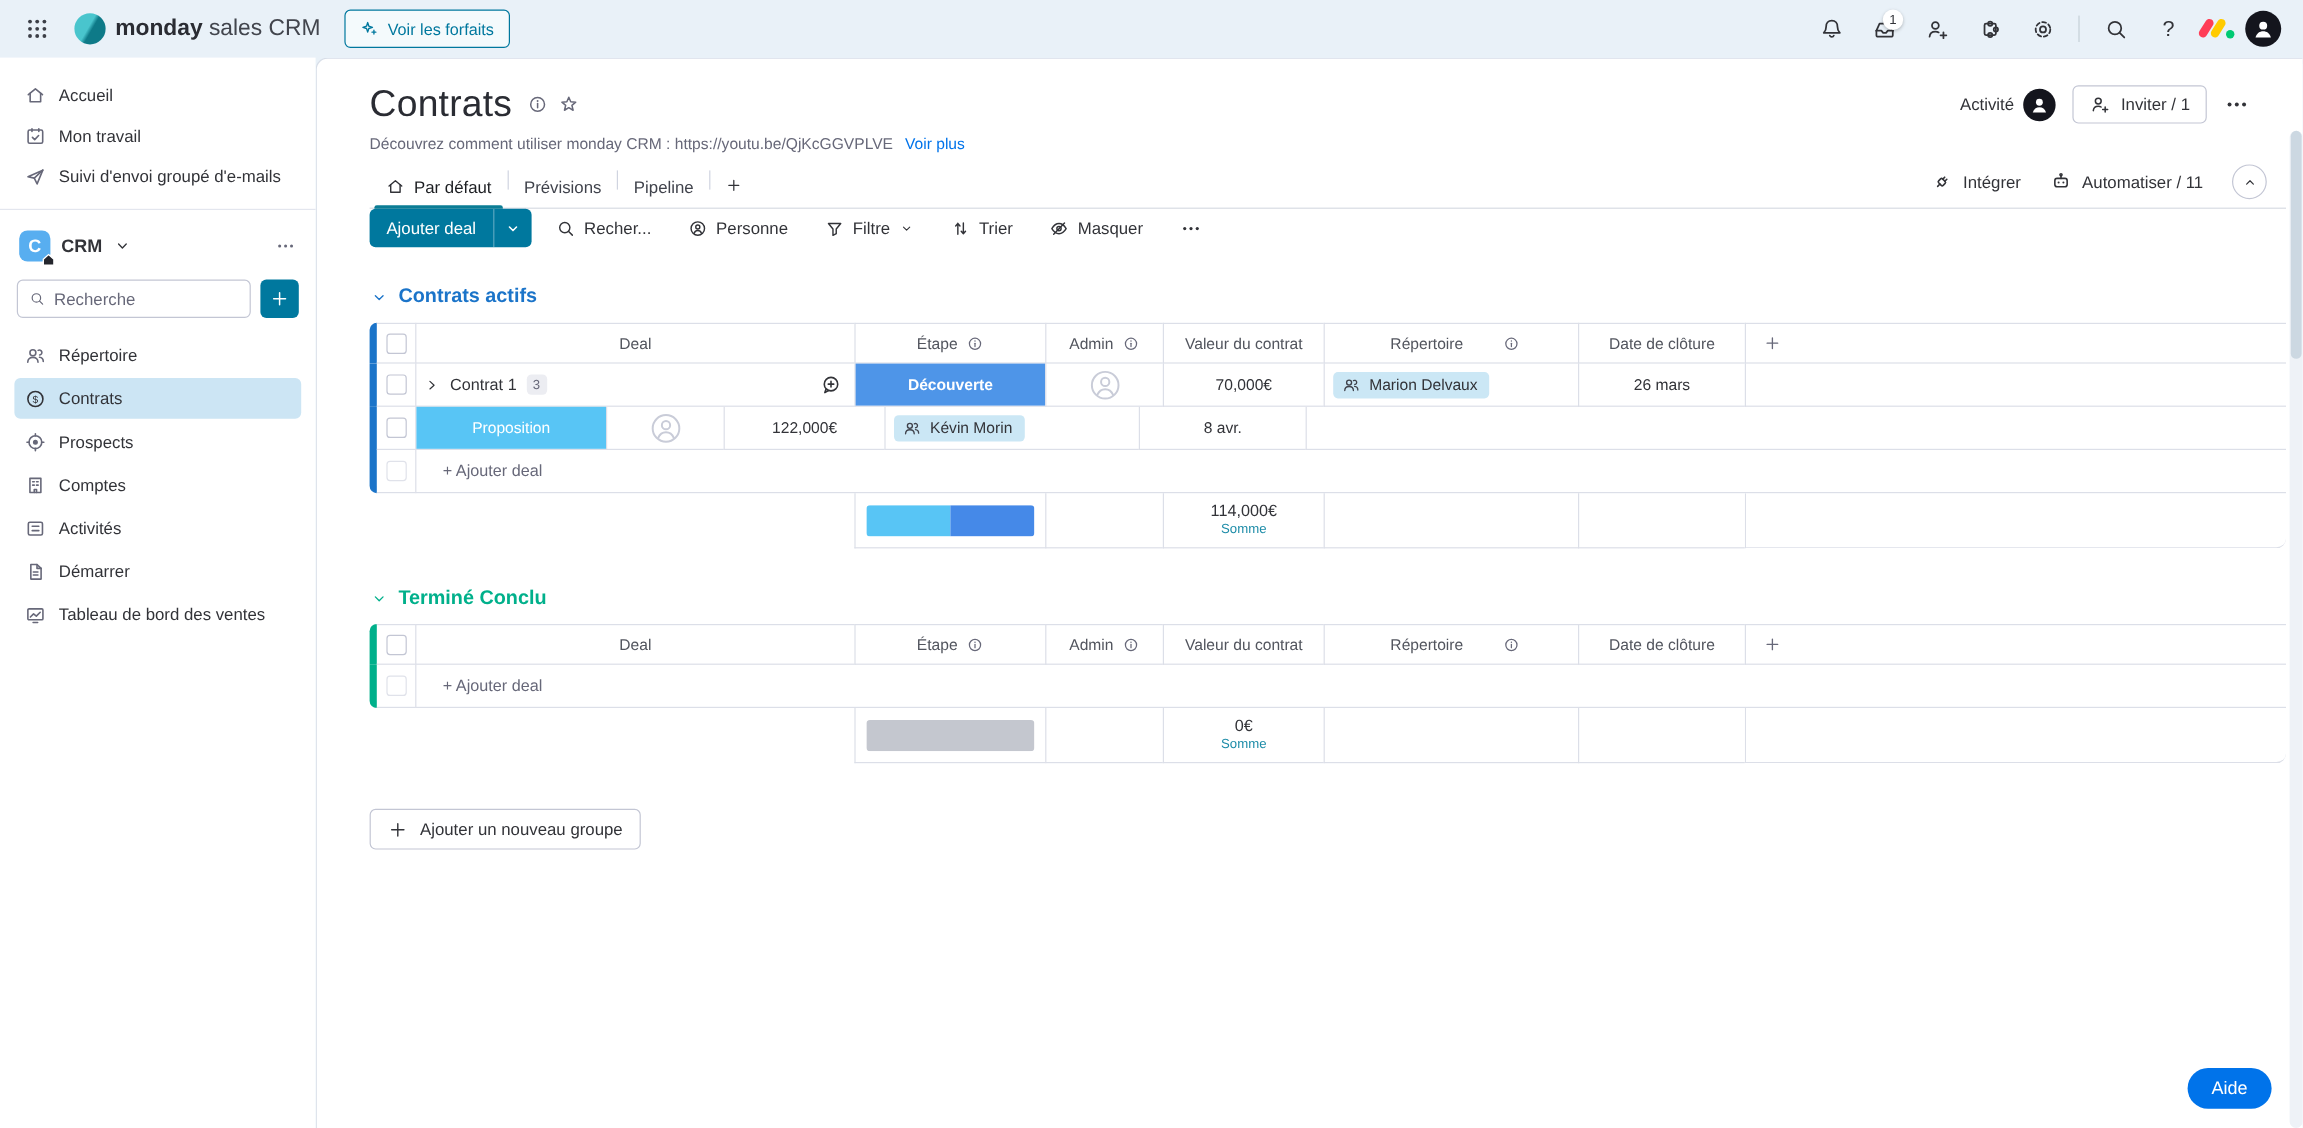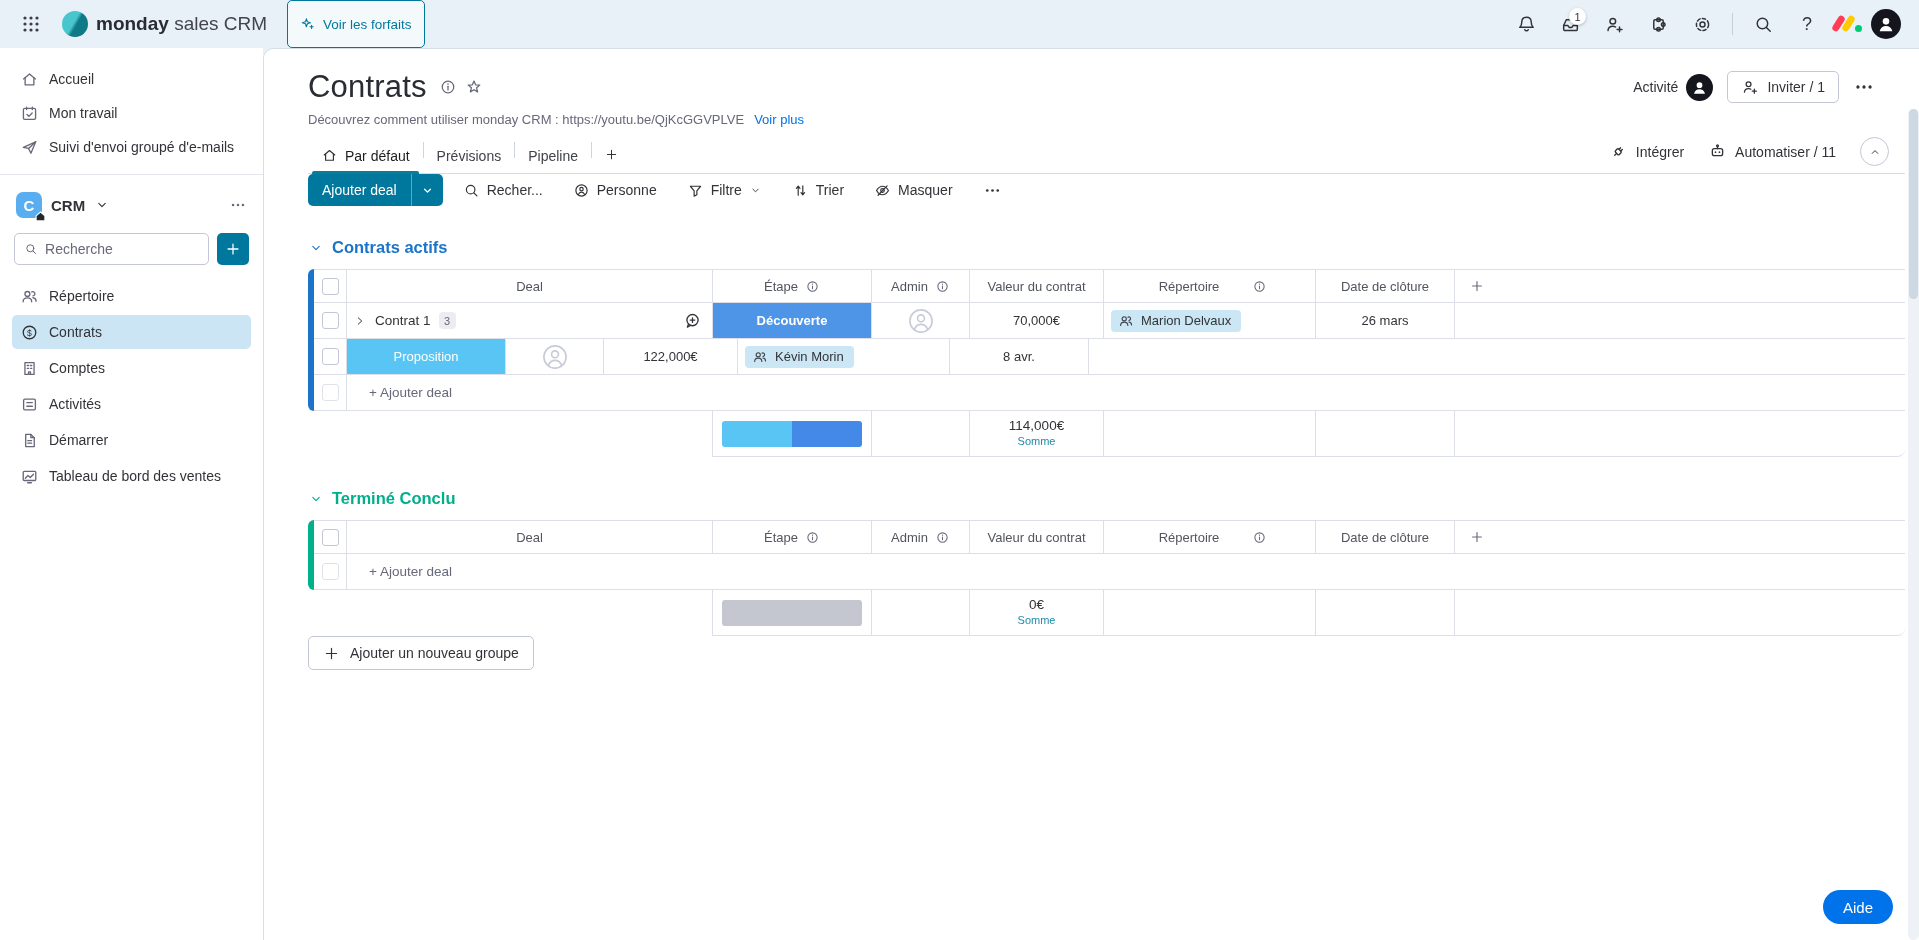--- a/index.html
+++ b/index.html
@@ -9,21 +9,21 @@
 .ic{stroke:#323338;fill:none;stroke-width:1.4;stroke-linecap:round;stroke-linejoin:round}
 .ic-gray{stroke:#676879}
 
 .topbar{height:48px;display:flex;align-items:center;justify-content:space-between;padding:0 18px 0 14px;background:#e9f1f8}
 .tb-left{display:flex;align-items:center;gap:10px}
 .tb-iconbtn{width:34px;height:34px;display:flex;align-items:center;justify-content:center;border-radius:6px;position:relative}
 .brand{display:flex;align-items:center;gap:8px;margin-left:4px}
 .logo-circle{width:26px;height:26px;border-radius:50%;background:linear-gradient(120deg,#49c5cd 45%,#0e7a88 55%)}
 .brand-text{font-size:19px;color:#42454d;white-space:nowrap}
 .brand-text b{font-weight:700;color:#2a2c33}
-.plans-btn{display:flex;align-items:center;gap:7px;border:1px solid #00789e;color:#00789e;border-radius:5px;height:48px;padding:0 12px;font-size:13.5px;margin-left:10px;background:#f4fafc}
+.plans-btn{display:flex;align-items:center;gap:7px;border:1px solid #00789e;color:#00789e;border-radius:5px;height:32px;padding:0 12px;font-size:13.5px;margin-left:10px;background:#f4fafc}
 .tb-right{display:flex;align-items:center;gap:8px}
 .tb-right .tb-iconbtn{width:36px;height:36px}
 .tb-divider{width:1px;height:22px;background:#c6cfd8;margin:0 4px}
 .badge{position:absolute;top:2px;right:2px;min-width:17px;height:17px;border-radius:50%;background:#fff;font-size:11px;display:flex;align-items:center;justify-content:center;color:#323338;box-shadow:0 1px 3px rgba(0,0,0,.25)}
 .q-glyph{font-size:18px;color:#323338}
 .mlogo{width:30px;height:24px;position:relative}
 .mlogo i{position:absolute;display:block;border-radius:4px}
 .mlogo .b1{width:7px;height:17px;background:#ff3d57;transform:rotate(32deg);left:2px;top:3px}
 .mlogo .b2{width:7px;height:17px;background:#ffcb00;transform:rotate(32deg);left:12px;top:3px}
 .mlogo .b3{width:7px;height:7px;background:#00ca72;border-radius:50%;left:22px;top:13px}
@@ -111,21 +111,21 @@
 .sumrow{display:flex;margin-left:404px}
 .sumrow .cell{height:46px;border-bottom:1px solid #dcdfe8}
 .sumrow .c-stage{padding:0 9px}
 .sumrow .c-plus{border-left:1px solid #dcdfe8;border-bottom-right-radius:8px}
 .sumbar{width:100%;height:26px;border-radius:3px;overflow:hidden;display:flex}
 .sumbar i{display:block;height:100%}
 .sumval{display:flex;flex-direction:column;align-items:center;justify-content:center;line-height:1.25}
 .sumval .v{font-size:13.5px}
 .sumval .s{font-size:11px;color:#1d8ca8}
 
-.add-group{display:flex;align-items:center;gap:10px;border:1px solid #c3c6d4;border-radius:5px;height:34px;padding:0 14px;font-size:14px}
+.add-group{margin-top:38px;display:flex;align-items:center;gap:10px;border:1px solid #c3c6d4;border-radius:5px;height:34px;padding:0 14px;font-size:14px}
 .help-btn{position:absolute;right:26px;bottom:16px;background:#0073ea;color:#fff;border-radius:20px;height:34px;padding:0 20px;font-size:15px;display:flex;align-items:center}
 .scrolltrack{position:absolute;top:60px;right:0;bottom:0;width:11px;background:#eef2f7;border-radius:6px}
 .scrollthumb{position:absolute;top:0;left:1px;width:9px;height:190px;background:#ccd8e2;border-radius:5px}
 </style>
 </head>
 <body>
 
 <header class="topbar">
   <div class="tb-left">
     <button class="tb-iconbtn">
@@ -289,20 +289,28 @@
       </li>
       <li class="sb-item active">
         <svg class="ic" width="19" height="19" viewBox="0 0 20 20">
             <circle cx="10" cy="10" r="6.6"></circle>
             <text x="10" y="13.2" text-anchor="middle" font-size="9" fill="#323338" stroke="none" font-family="Liberation Sans,sans-serif">$</text>
           </svg>
         <span>Contrats</span>
       </li>
       <li class="sb-item">
         <svg class="ic ic-gray" width="19" height="19" viewBox="0 0 20 20">
+            <circle cx="10" cy="10" r="5.6"></circle>
+            <circle cx="10" cy="10" r="1.5" fill="#676879"></circle>
+            <path d="M10 2.6 V4.6 M10 15.4 V17.4 M2.6 10 H4.6 M15.4 10 H17.4"></path>
+          </svg>
+        <span>Prospects</span>
+      </li>
+      <li class="sb-item">
+        <svg class="ic ic-gray" width="19" height="19" viewBox="0 0 20 20">
             <rect x="5.2" y="3.8" width="9.6" height="12.4"></rect>
             <path d="M7.6 6.8 h1.4 M11 6.8 h1.4 M7.6 9.8 h1.4 M11 9.8 h1.4 M9 16.2 v-2.6 h2 v2.6"></path>
           </svg>
         <span>Comptes</span>
       </li>
       <li class="sb-item">
         <svg class="ic ic-gray" width="19" height="19" viewBox="0 0 20 20">
             <rect x="3.8" y="4.4" width="12.4" height="11.2" rx="1.4"></rect>
             <path d="M7.2 8 H13 M7.2 11.8 H13"></path>
           </svg>

